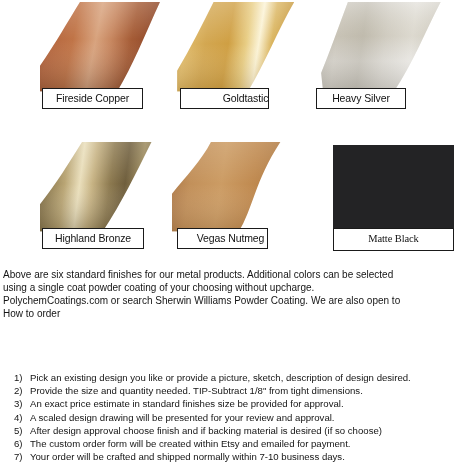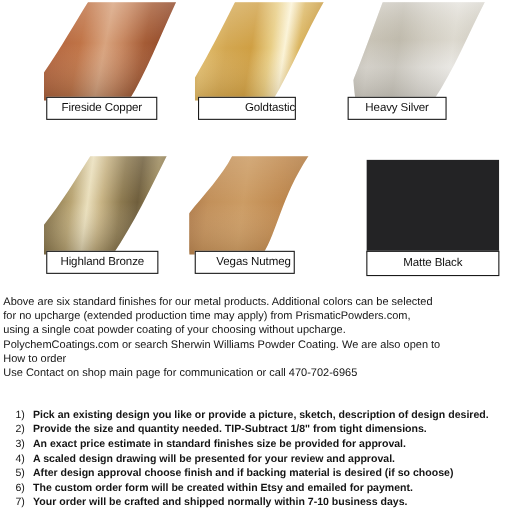--- a/index.html
+++ b/index.html
@@ -65,21 +65,21 @@
   #cell-heavy-silver .label-box     { left: 276px; top: 88px; width: 90px;  height: 21px; text-align: right; }
 
   
   #cell-highland-bronze .swatch-art { left: 0px;   top: 142px; width: 120px; height: 92px; }
   #cell-highland-bronze .label-box  { left: 2px;   top: 228px; width: 102px; height: 21px; }
 
   #cell-vegas-nutmeg .swatch-art    { left: 132px; top: 142px; width: 125px; height: 92px; }
   #cell-vegas-nutmeg .label-box     { left: 137px; top: 228px; width: 91px;  height: 21px; padding-left: 16px; }
 
   #cell-matte-black .swatch-art     { left: 293px; top: 145px; width: 121px; height: 85px; }
-  #cell-matte-black .label-box      { left: 293px; top: 228px; width: 121px; height: 23px; }
+  #cell-matte-black .label-box      { left: 293px; top: 228px; width: 121px; height: 23px; font-family: Liberation Serif, serif; }
 
   
   .body-copy {
     position: absolute;
     left: 3px;
     top: 268px;
     width: 460px;
     font-size: 10px;
     line-height: 13.1px;
     color: #141414;
@@ -100,21 +100,21 @@
     color: #141414;
   }
   .order-item {
     display: flex;
     align-items: flex-start;
   }
   .order-num {
     width: 16px;
     flex: 0 0 16px;
   }
-  .order-text { flex: 1 1 auto; font-weight: bold; }
+  .order-text { flex: 1 1 auto; }
 </style>
 </head>
 <body>
 
 <div class="swatch-grid">
 
   <div class="swatch-cell" id="cell-fireside-copper">
     <div class="swatch-art">
       <svg class="brush" viewBox="0 0 120 92" preserveAspectRatio="none">
         <defs>
@@ -277,25 +277,23 @@
         <rect x="0" y="0" width="121" height="85" fill="#232325"></rect>
       </svg>
     </div>
     <div class="label-box">Matte Black</div>
   </div>
 
 </div>
 
 <div class="body-copy">
   <p class="intro-para">Above are six standard finishes for our metal products. Additional colors can be selected</p>
-  <p class="intro-para">for no upcharge (extended production time may apply) from PrismaticPowders.com,</p>
   <p class="intro-para">using a single coat powder coating of your choosing without upcharge.</p>
   <p class="intro-para">PolychemCoatings.com or search Sherwin Williams Powder Coating. We are also open to</p>
   <p>How to order</p>
-  <p>Use Contact on shop main page for communication or call 470-702-6965</p>
 </div>
 
 <div class="order-list">
   <div class="order-item">
     <span class="order-num">1)</span>
     <span class="order-text">Pick an existing design you like or provide a picture, sketch, description of design desired.</span>
   </div>
   <div class="order-item">
     <span class="order-num">2)</span>
     <span class="order-text">Provide the size and quantity needed. TIP-Subtract 1/8" from tight dimensions.</span>

